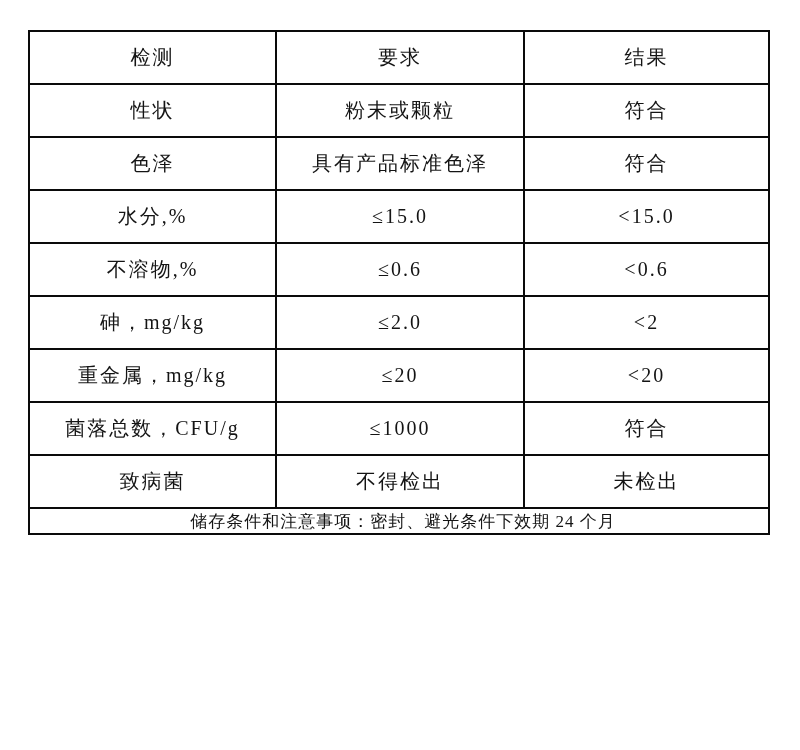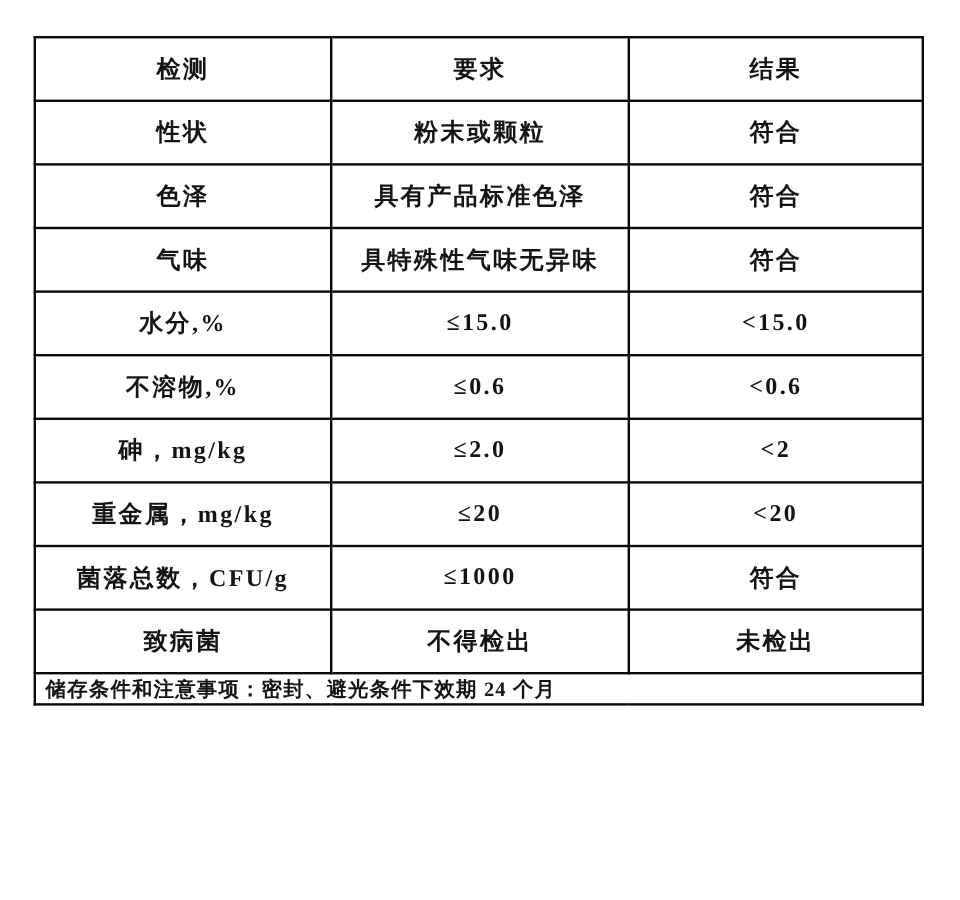--- a/index.html
+++ b/index.html
@@ -20,31 +20,31 @@
     top: 30px;
     width: 740px;
     border-collapse: collapse;
     table-layout: fixed;
   }
   .report-table th,
   .report-table td {
     border: 2px solid #0a0a0a;
     text-align: center;
     vertical-align: middle;
-    font-weight: bold;
+    font-weight: normal;
     font-size: 20px;
     letter-spacing: 2px;
     padding: 0;
     height: 51px;
     overflow: hidden;
     white-space: nowrap;
   }
   .report-table tfoot td {
     height: 24px;
-    text-align: left;
+    text-align: center;
     font-size: 17px;
     letter-spacing: 1px;
     padding: 0 0 0 8px;
   }
 </style>
 </head>
 <body>
 
 <table class="report-table">
   <colgroup>
@@ -61,25 +61,20 @@
   </thead>
   <tbody>
   <tr>
         <td>性状</td>
         <td>粉末或颗粒</td>
         <td>符合</td>
       </tr>
       <tr>
         <td>色泽</td>
         <td>具有产品标准色泽</td>
-        <td>符合</td>
-      </tr>
-      <tr>
-        <td>气味</td>
-        <td>具特殊性气味无异味</td>
         <td>符合</td>
       </tr>
       <tr>
         <td>水分,%</td>
         <td>≤15.0</td>
         <td>&lt;15.0</td>
       </tr>
       <tr>
         <td>不溶物,%</td>
         <td>≤0.6</td>

